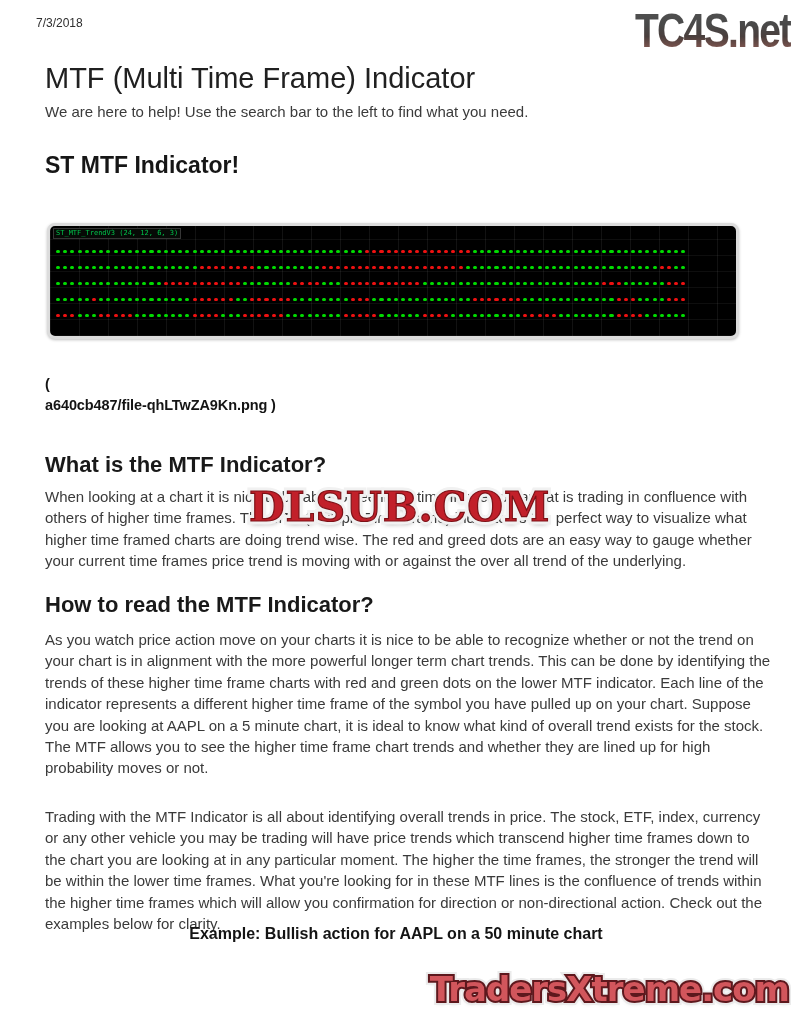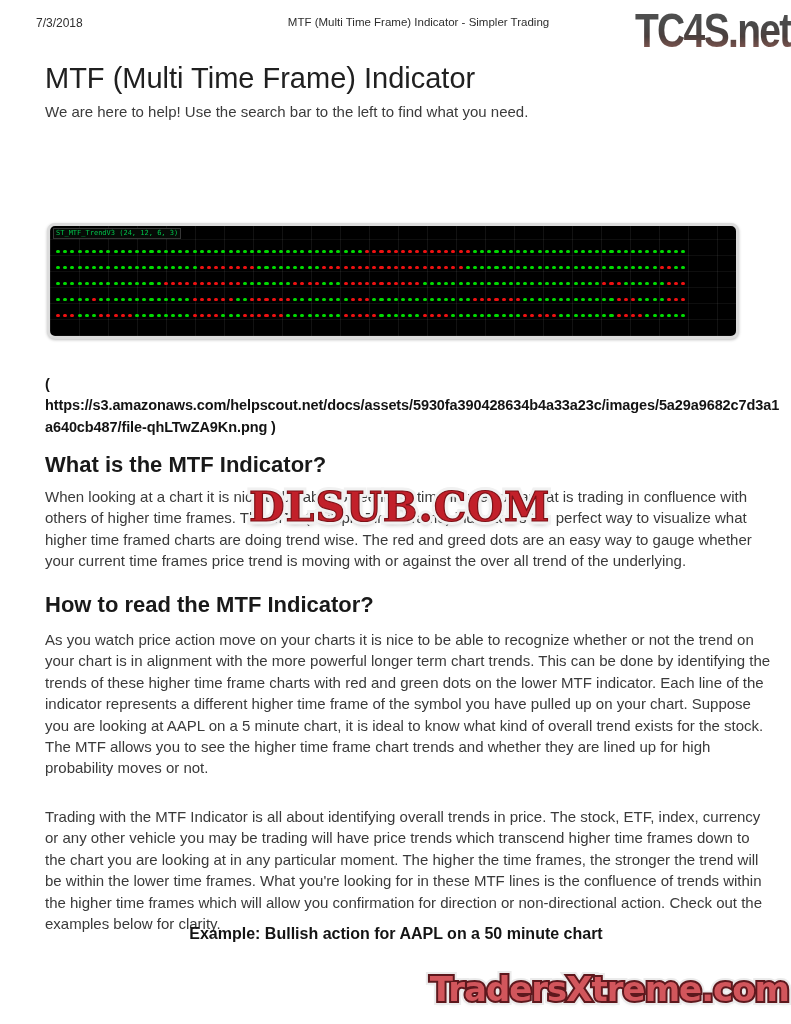--- a/index.html
+++ b/index.html
@@ -87,27 +87,27 @@
   .tx.stroke { position:relative; -webkit-text-stroke:8px #ebebeb; color:#ebebeb; text-shadow:0 2px 4px rgba(105,105,105,.55); }
   .tx.mid { -webkit-text-stroke:4px #5d181d; color:#5d181d; }
   .tx.fill { color:#d2565c; }
 </style>
 </head>
 <body>
 
 <div class="page">
 
   <div class="ph-date">7/3/2018</div>
-  <div class="ph-title">MTF (Multi Time Frame) Indicator - Simpler Trading</div>
   <div class="tc4s">TC4S.net</div>
 
   <h1 class="h1">MTF (Multi Time Frame) Indicator</h1>
   <p class="intro">We are here to help! Use the search bar to the left to find what you need.</p>
 
   <div class="headline">
+    <div>ST MTF Indicator!</div>
   </div>
 
   <div class="chart-card">
     <div class="chart-grid"></div>
     <div class="chart-label">ST_MTF_TrendV3 (24, 12, 6, 3)</div>
     <div id="dots">
         <div class="dot-row" style="top: 24px;">
           <span class="dot" style="background: rgb(0, 220, 0);"></span>
           <span class="dot" style="background: rgb(0, 220, 0);"></span>
           <span class="dot" style="background: rgb(0, 220, 0);"></span>
@@ -555,21 +555,20 @@
           <span class="dot" style="background: rgb(0, 220, 0);"></span>
           <span class="dot" style="background: rgb(0, 220, 0);"></span>
           <span class="dot" style="background: rgb(0, 220, 0);"></span>
           <span class="dot" style="background: rgb(0, 220, 0);"></span>
         </div>
       </div>
   </div>
 
   <div class="imglink">
     <div>(</div>
-    <div>https://s3.amazonaws.com/helpscout.net/docs/assets/5930fa390428634b4a33a23c/images/5a29a9682c7d3a1</div>
     <div>a640cb487/file-qhLTwZA9Kn.png )</div>
   </div>
 
   <h2 class="h2 h2-what">What is the MTF Indicator?</h2>
   <p class="body p-what">When looking at a chart it is nice to be able to see if the time frame you are at is trading in confluence with others of higher time frames. The MTF (Multiple Time Frame) indicator is the perfect way to visualize what higher time framed charts are doing trend wise. The red and greed dots are an easy way to gauge whether your current time frames price trend is moving with or against the over all trend of the underlying.</p>
 
   <h2 class="h2 h2-read">How to read the MTF Indicator?</h2>
   <p class="body p-read">As you watch price action move on your charts it is nice to be able to recognize whether or not the trend on your chart is in alignment with the more powerful longer term chart trends. This can be done by identifying the trends of these higher time frame charts with red and green dots on the lower MTF indicator. Each line of the indicator represents a different higher time frame of the symbol you have pulled up on your chart. Suppose you are looking at AAPL on a 5 minute chart, it is ideal to know what kind of overall trend exists for the stock. The MTF allows you to see the higher time frame chart trends and whether they are lined up for high probability moves or not.</p>
 
   <p class="body p-trade">Trading with the MTF Indicator is all about identifying overall trends in price. The stock, ETF, index, currency or any other vehicle you may be trading will have price trends which transcend higher time frames down to the chart you are looking at in any particular moment. The higher the time frames, the stronger the trend will be within the lower time frames. What you're looking for in these MTF lines is the confluence of trends within the higher time frames which will allow you confirmation for direction or non-directional action. Check out the examples below for clarity.</p>

